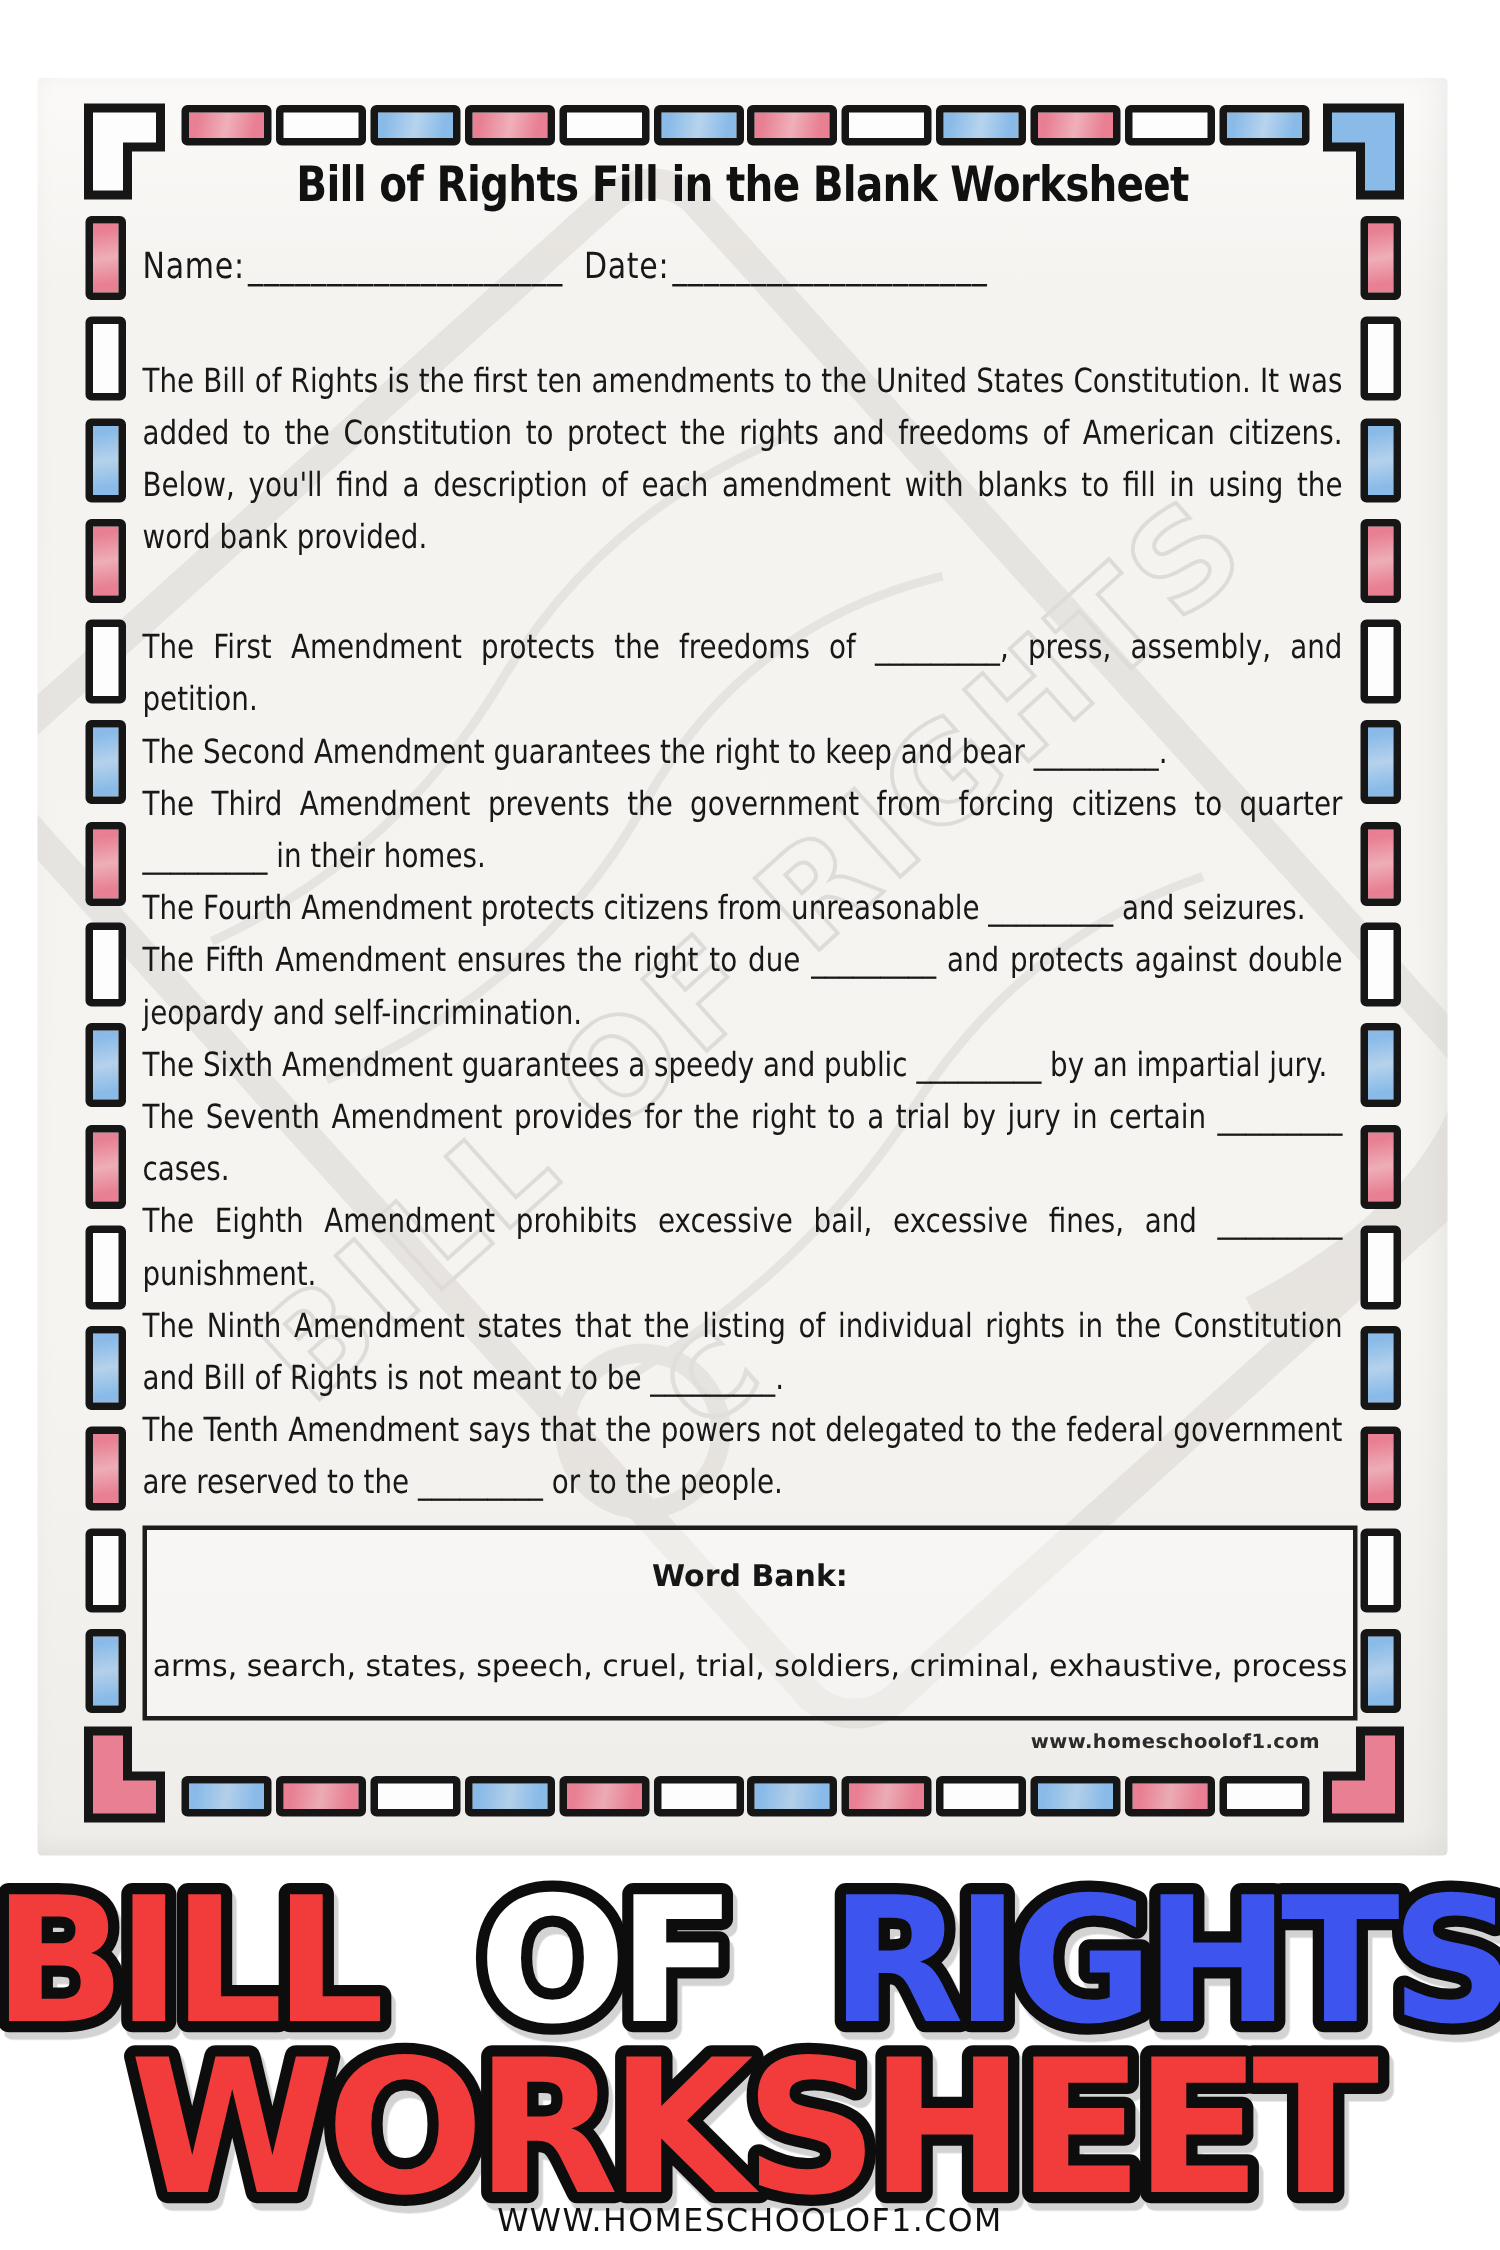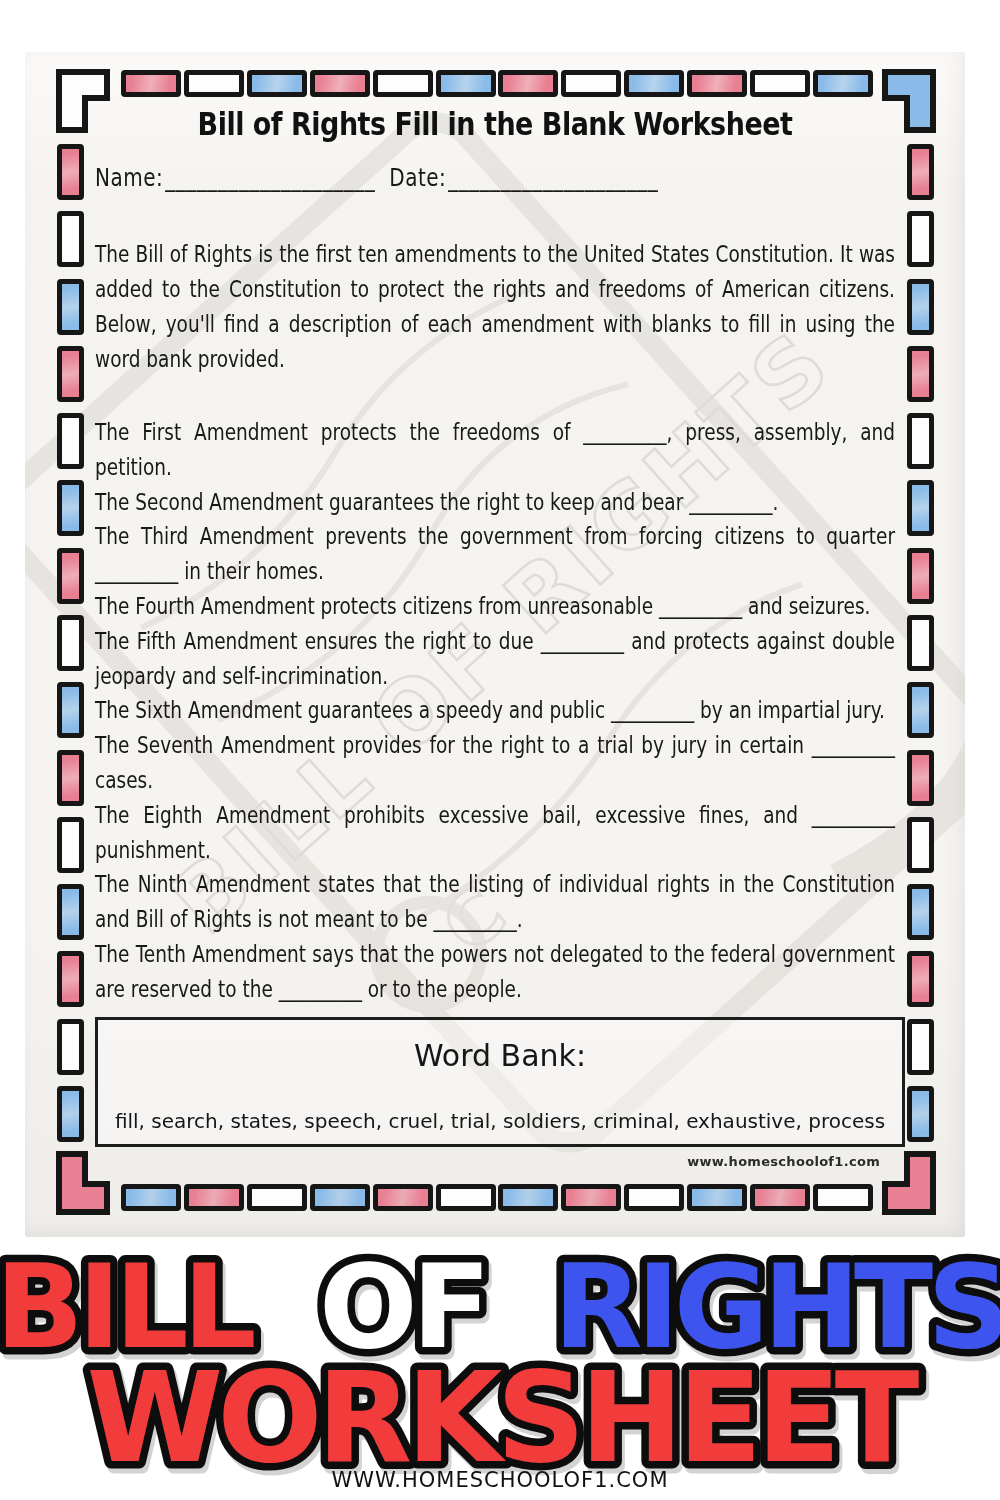--- a/index.html
+++ b/index.html
@@ -43,21 +43,21 @@
   .namerow .date-lbl{margin-left:14px;}
   .intro{margin:36px 0 0 0;text-align:justify;}
   .amendments{margin-top:32px;}
   .amendments p{margin:0;text-align:justify;}
   
   .wordbank{
     position:absolute;left:70px;top:965px;width:810px;height:130px;
     box-sizing:border-box;border:3px solid #1d1d1d;background:rgba(255,255,255,0.35);
     text-align:center;
   }
-  .wb-title{margin-top:18px;font-size:30px;color:#161616;}
+  .wb-title{margin-top:18px;font-size:20px;color:#161616;font-weight:bold;}
   .wb-words{margin-top:36px;font-size:20px;color:#161616;}
   .site-small{
     position:absolute;right:85px;top:1102px;font-size:13px;font-weight:bold;
     color:#2b2b2b;letter-spacing:0.3px;
   }
   
   .banner{
     position:absolute;left:0;top:1237px;
     filter:drop-shadow(3px 5px 0 rgba(110,110,110,0.30));
   }
@@ -179,21 +179,21 @@
         <p>The Sixth Amendment guarantees a speedy and public _________ by an impartial jury.</p>
         <p>The Seventh Amendment provides for the right to a trial by jury in certain _________ cases.</p>
         <p>The Eighth Amendment prohibits excessive bail, excessive fines, and _________ punishment.</p>
         <p>The Ninth Amendment states that the listing of individual rights in the Constitution and Bill of Rights is not meant to be _________.</p>
         <p>The Tenth Amendment says that the powers not delegated to the federal government are reserved to the _________ or to the people.</p>
       </div>
   </div>
 
   <div class="wordbank">
     <div class="wb-title">Word Bank:</div>
-    <div class="wb-words">fill, search, states, speech, cruel, trial, soldiers, criminal, exhaustive, process</div>
+    <div class="wb-words">arms, search, states, speech, cruel, trial, soldiers, criminal, exhaustive, process</div>
   </div>
 
   <div class="site-small">www.homeschoolof1.com</div>
 </div>
 
 <svg class="banner" width="1000" height="245" viewBox="0 0 1000 245">
   <text x="500" y="110" text-anchor="middle" font-size="116" style="letter-spacing:-6px" stroke-width="15" paint-order="stroke" stroke="#0d0d0d">
     <tspan fill="#f23c3c">BILL</tspan>
     <tspan dx="34" fill="#ffffff">OF</tspan>
     <tspan dx="34" fill="#3d55ee">RIGHTS</tspan>

